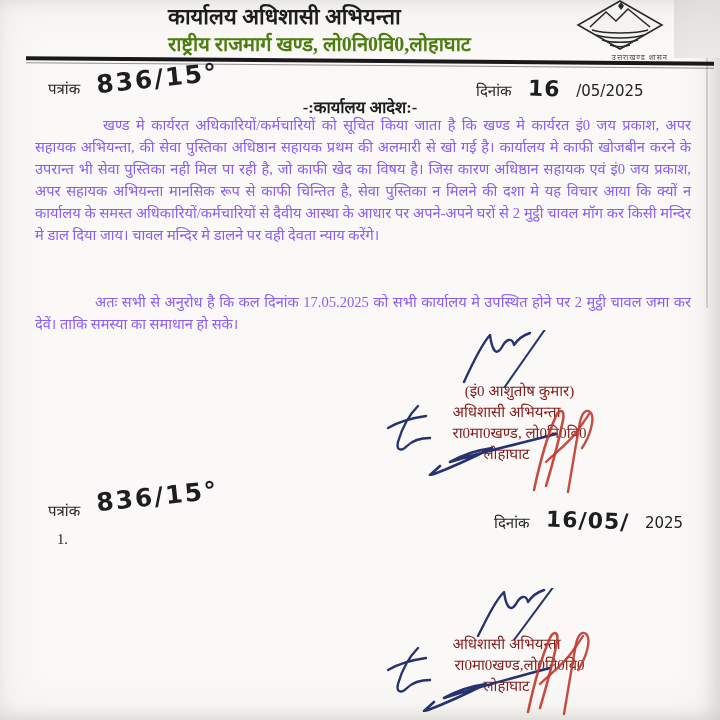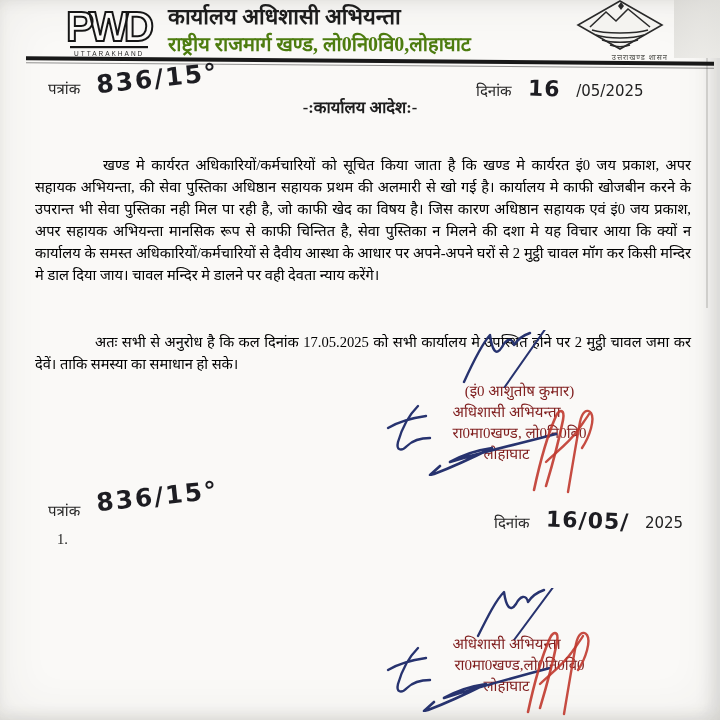--- a/index.html
+++ b/index.html
@@ -27,47 +27,40 @@
   .edge-line{right:12px;top:58px;width:2px;height:250px;background:#c2c1bd;opacity:.7;}
   
   .label{font-size:15px;color:#262626;}
   .hw{font-family:"DejaVu Sans",sans-serif;font-weight:600;color:#1d1d22;}
   .ref-num{font-size:25px;letter-spacing:2px;transform:rotate(-6deg);display:inline-block;}
   .date-row{display:flex;align-items:baseline;gap:16px;}
   .date-day{font-size:22px;letter-spacing:1px;display:inline-block;transform:rotate(2deg);}
   .date-rest{font-size:15px;font-family:"DejaVu Sans",sans-serif;color:#222;}
   
   .order-heading{left:0;top:95px;width:720px;text-align:center;font-size:16.5px;font-weight:bold;color:#1e1e1e;}
-  .para{font-size:14.6px;line-height:22px;text-align:justify;color:#000000;margin-top:40px;}
+  .para{font-size:14.6px;line-height:22px;text-align:justify;color:#8b5cf6;}
   .para-1{left:35px;top:114px;width:656px;text-indent:68px;}
   .para-2{left:35px;top:291px;width:656px;text-indent:60px;}
   
   .sig-col{width:195px;text-align:center;font-size:15px;line-height:21px;color:#7f1d1d;}
   .sig-col .shift{margin-right:26px;}
   .ink{stroke:#27336f;fill:none;stroke-linecap:round;stroke-linejoin:round;}
   .red{stroke:#c0392e;fill:none;stroke-linecap:round;stroke-linejoin:round;opacity:.9;}
   
   .copy-num{left:57px;top:531px;font-size:14.6px;}
   .copy-text{left:80px;top:531px;width:610px;font-size:14.6px;line-height:22.5px;text-align:justify;color:#262626;}
 </style>
 </head>
 <body>
 
 <div class="paper">
 
   <div class="abs corner-shade"></div>
   <div class="abs edge-line"></div>
 
-  <div class="abs pwd-logo">
-    <svg width="104" height="60" viewBox="0 0 104 60">
-      <text x="6" y="37" font-family="Liberation Sans, sans-serif" font-size="42" font-weight="bold" letter-spacing="-5" fill="#faf9f7" stroke="#161616" stroke-width="2">PWD</text>
-      <rect x="10" y="42" width="78" height="2.2" fill="#161616"></rect>
-      <text x="14" y="52" font-family="Liberation Sans, sans-serif" font-size="6.5" letter-spacing="2" fill="#2c2c2c">UTTARAKHAND</text>
-    </svg>
-  </div>
 
   <div class="abs title-block">
     <div class="title-1">कार्यालय अधिशासी अभियन्ता</div>
     <div class="title-2">राष्ट्रीय राजमार्ग खण्ड, लो0नि0वि0,लोहाघाट</div>
   </div>
 
   <div class="abs emblem">
     <svg width="96" height="50" viewBox="0 0 96 50">
       <polygon points="48,1 90,25 48,49 6,25" fill="#f4f3f0" stroke="#2a2a2a" stroke-width="1.6"></polygon>
       <path d="M18,27 L34,12 L44,21 L56,9 L78,27" fill="none" stroke="#2a2a2a" stroke-width="1.6"></path>

